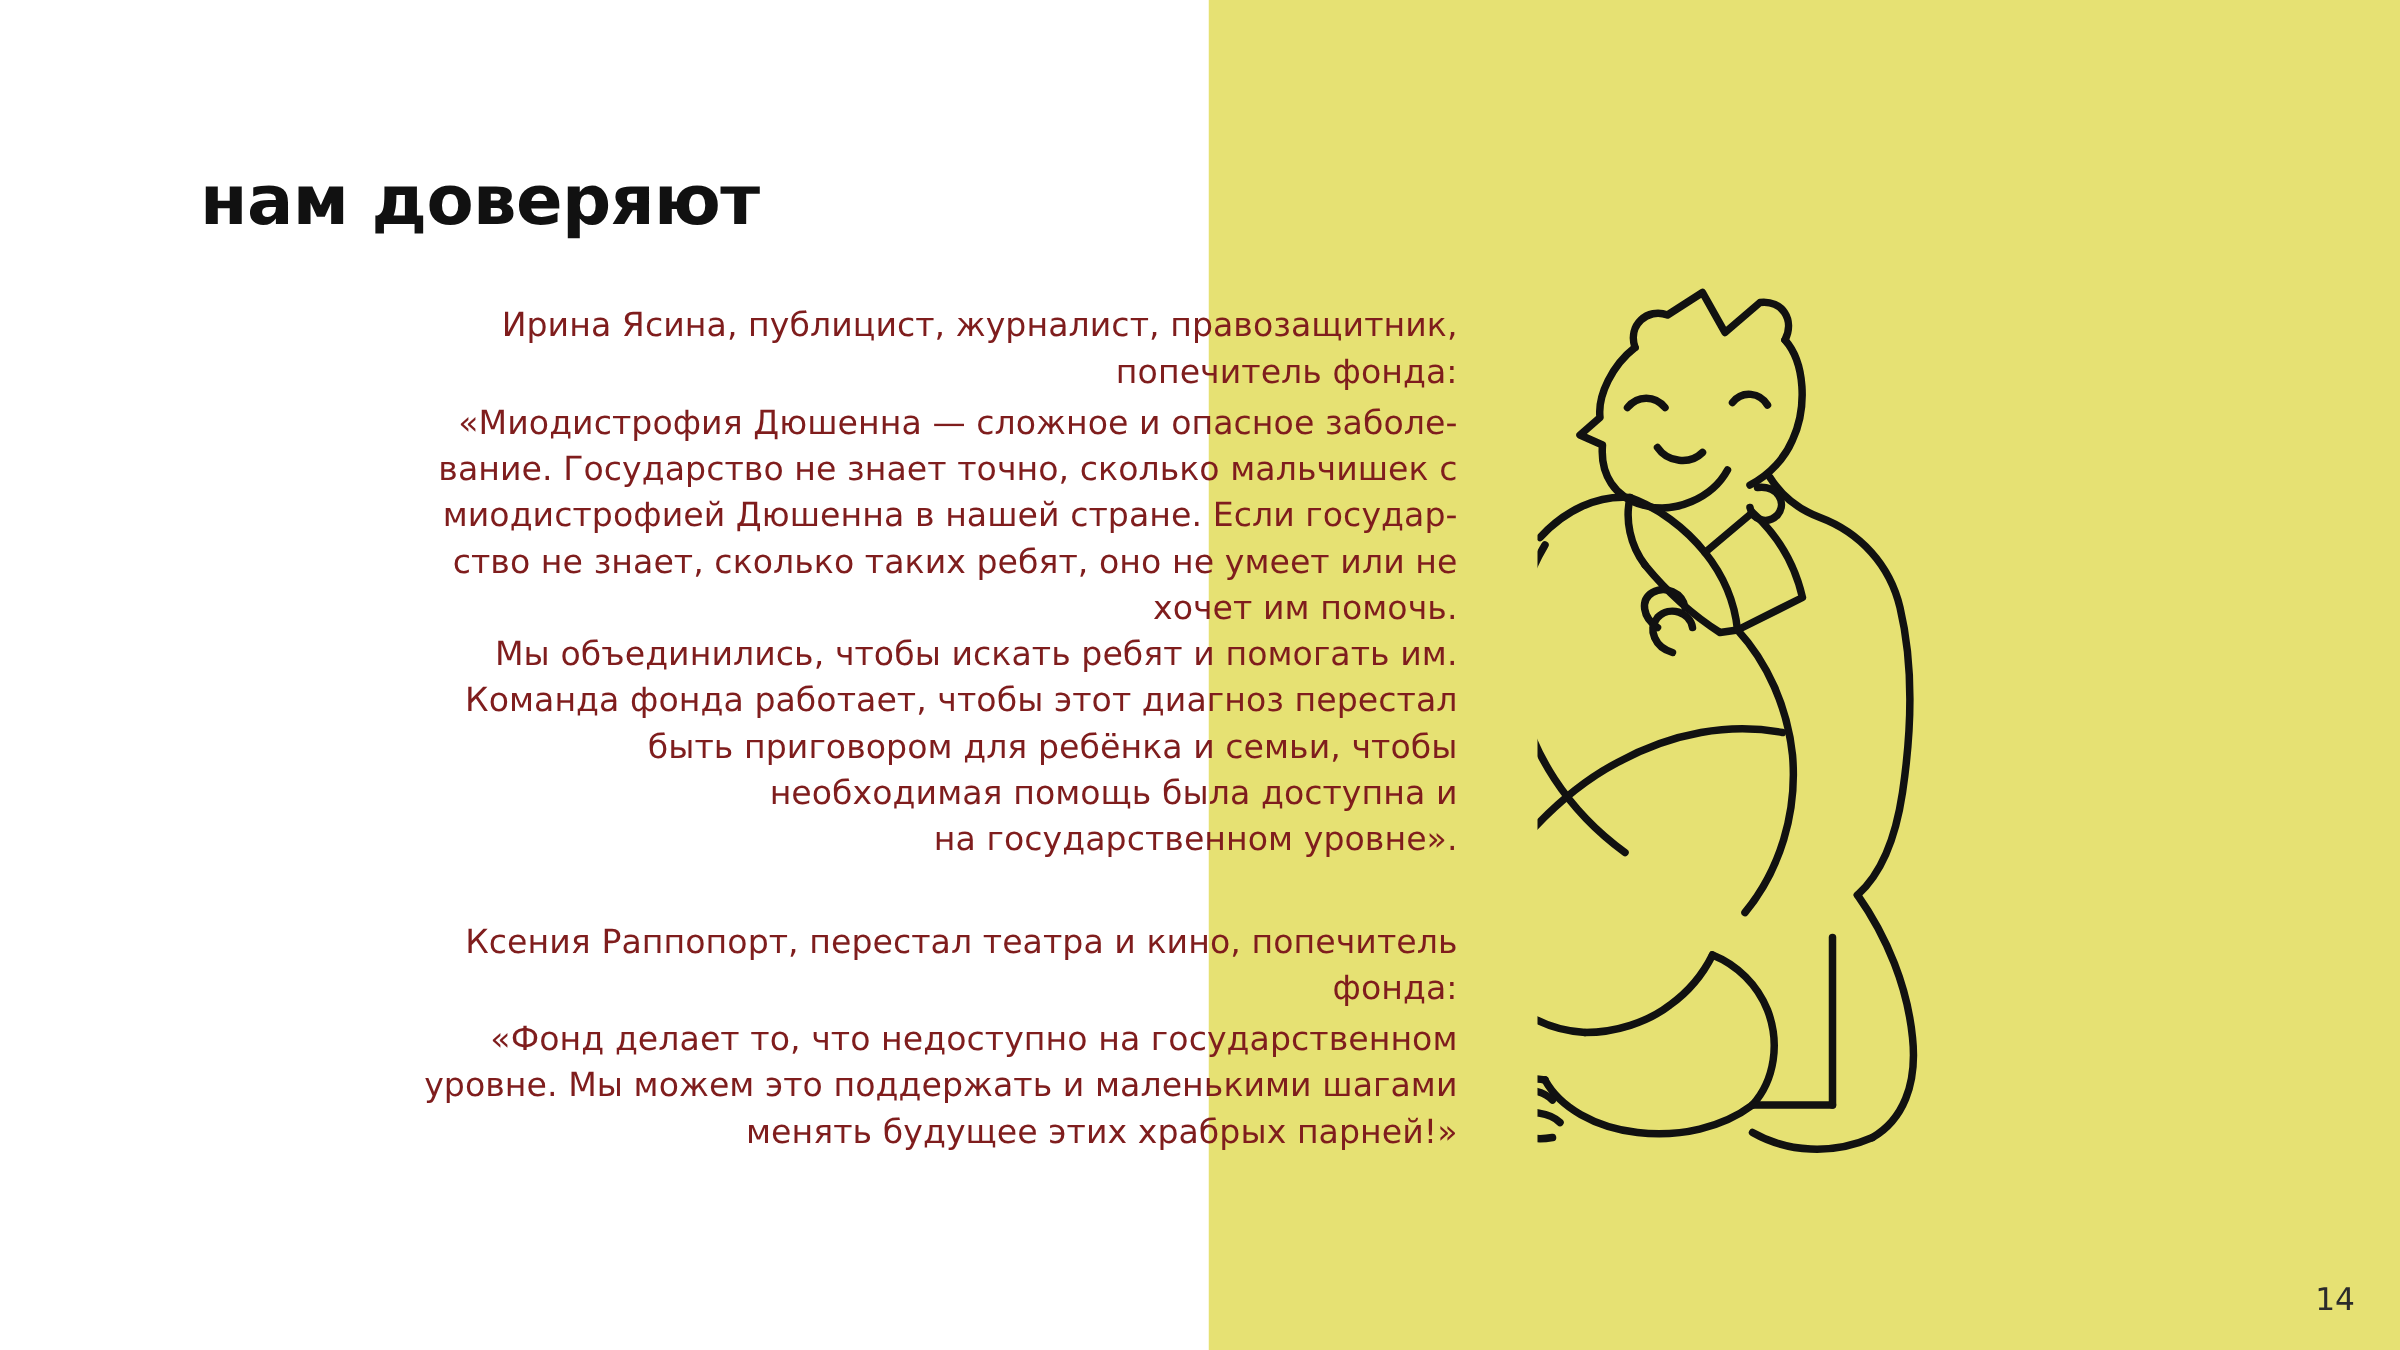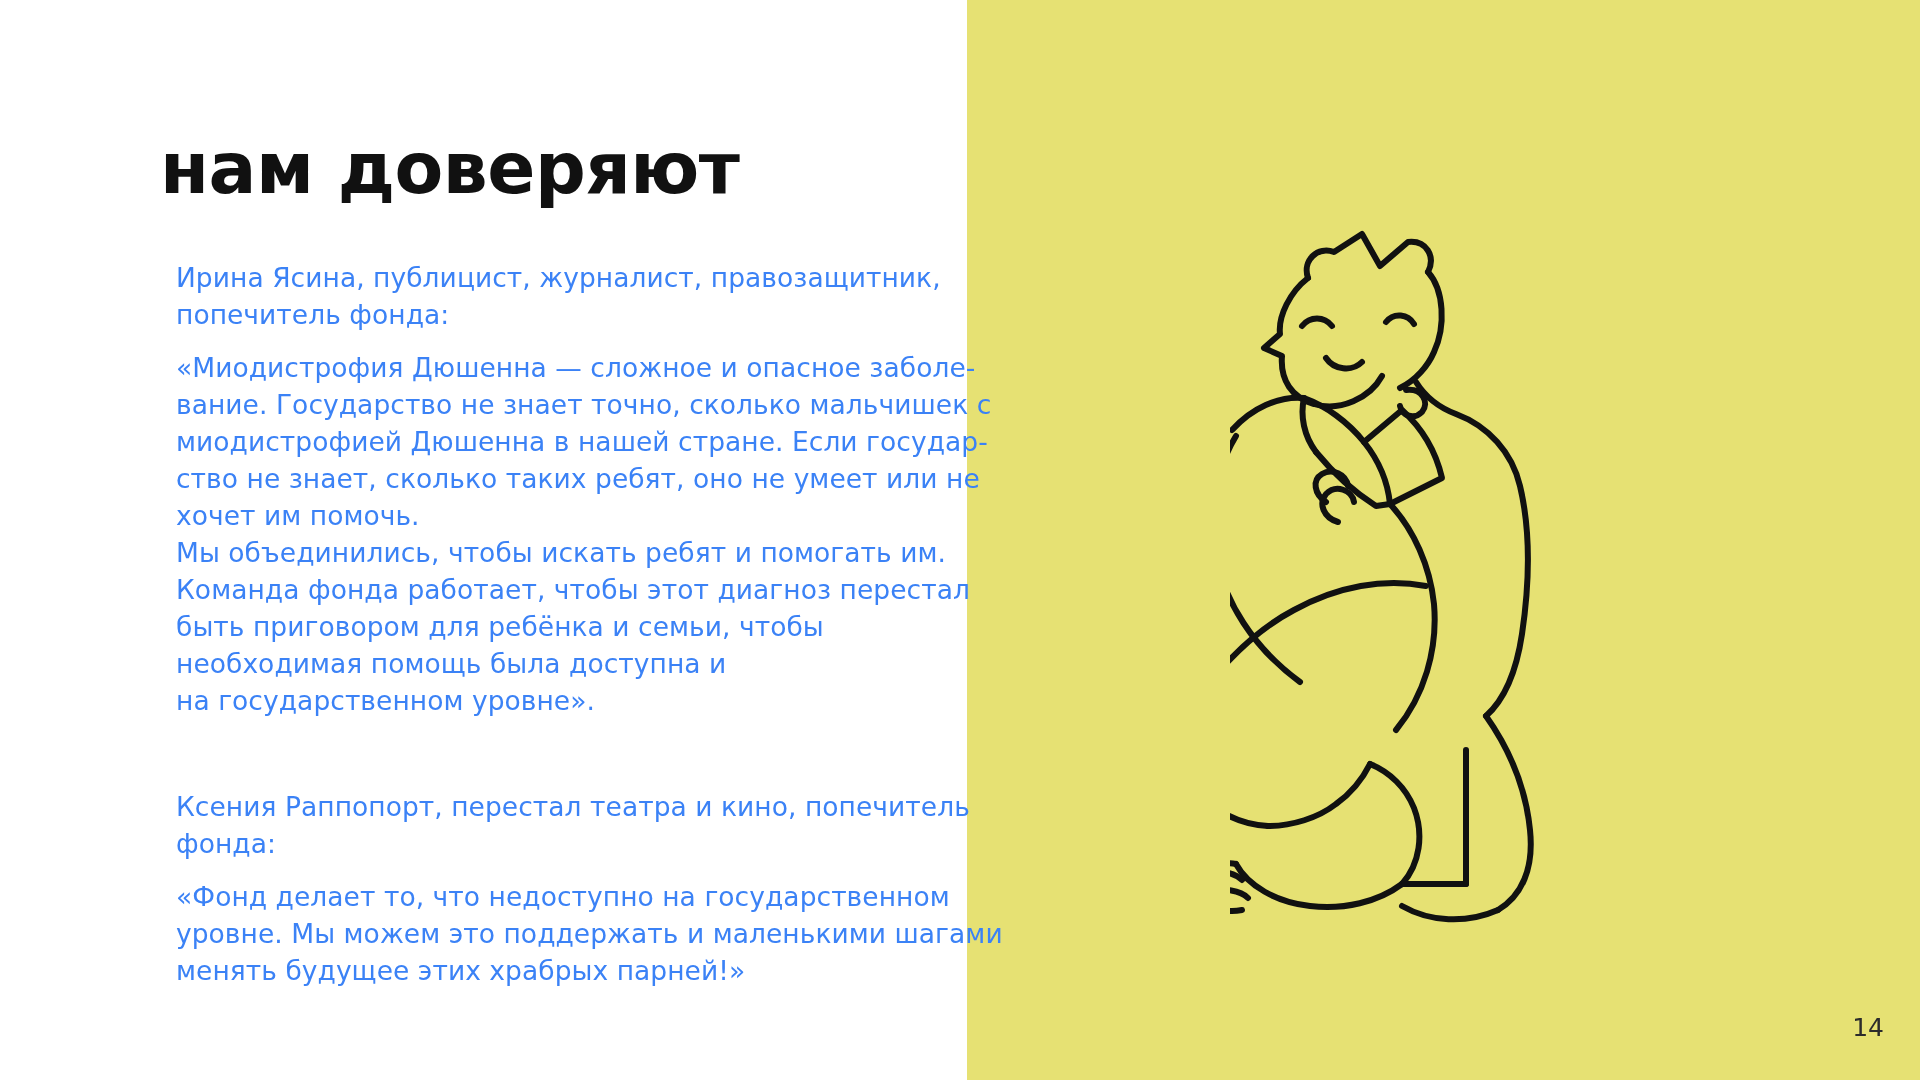--- a/index.html
+++ b/index.html
@@ -36,54 +36,55 @@
   
   .content {
     position: absolute;
     left: 160px;
     top: 132px;
     width: 1010px;
   }
 
   .slide-title {
     font-family: "DejaVu Sans", "Liberation Sans", sans-serif;
-    font-size: 71px;
+    font-size: 55px;
     font-weight: 700;
     letter-spacing: -0.5px;
     line-height: 1.05;
     color: #111111;
     margin: 0 0 52px 0;
   }
 
   .quote-block {
     font-size: 26.5px;
     line-height: 37px;
-    color: #3b82f6;
+    color: #7f1d1d;
     white-space: pre-line;
-    margin: 16px;
+    margin: 4px;
     letter-spacing: 0.05px;
+    text-align: right;
   }
 
   .quote-gap {
     height: 37px;
   }
 
   
   .illustration {
     position: absolute;
     left: 1230px;
     top: 230px;
     width: 680px;
     height: 850px;
   }
 
   .page-number {
     position: absolute;
     right: 36px;
-    bottom: 40px;
+    bottom: 28px;
     font-size: 25px;
     color: #2b2b2b;
     line-height: 1;
   }
 </style>
 </head>
 <body>
 
 <div class="slide">
 

